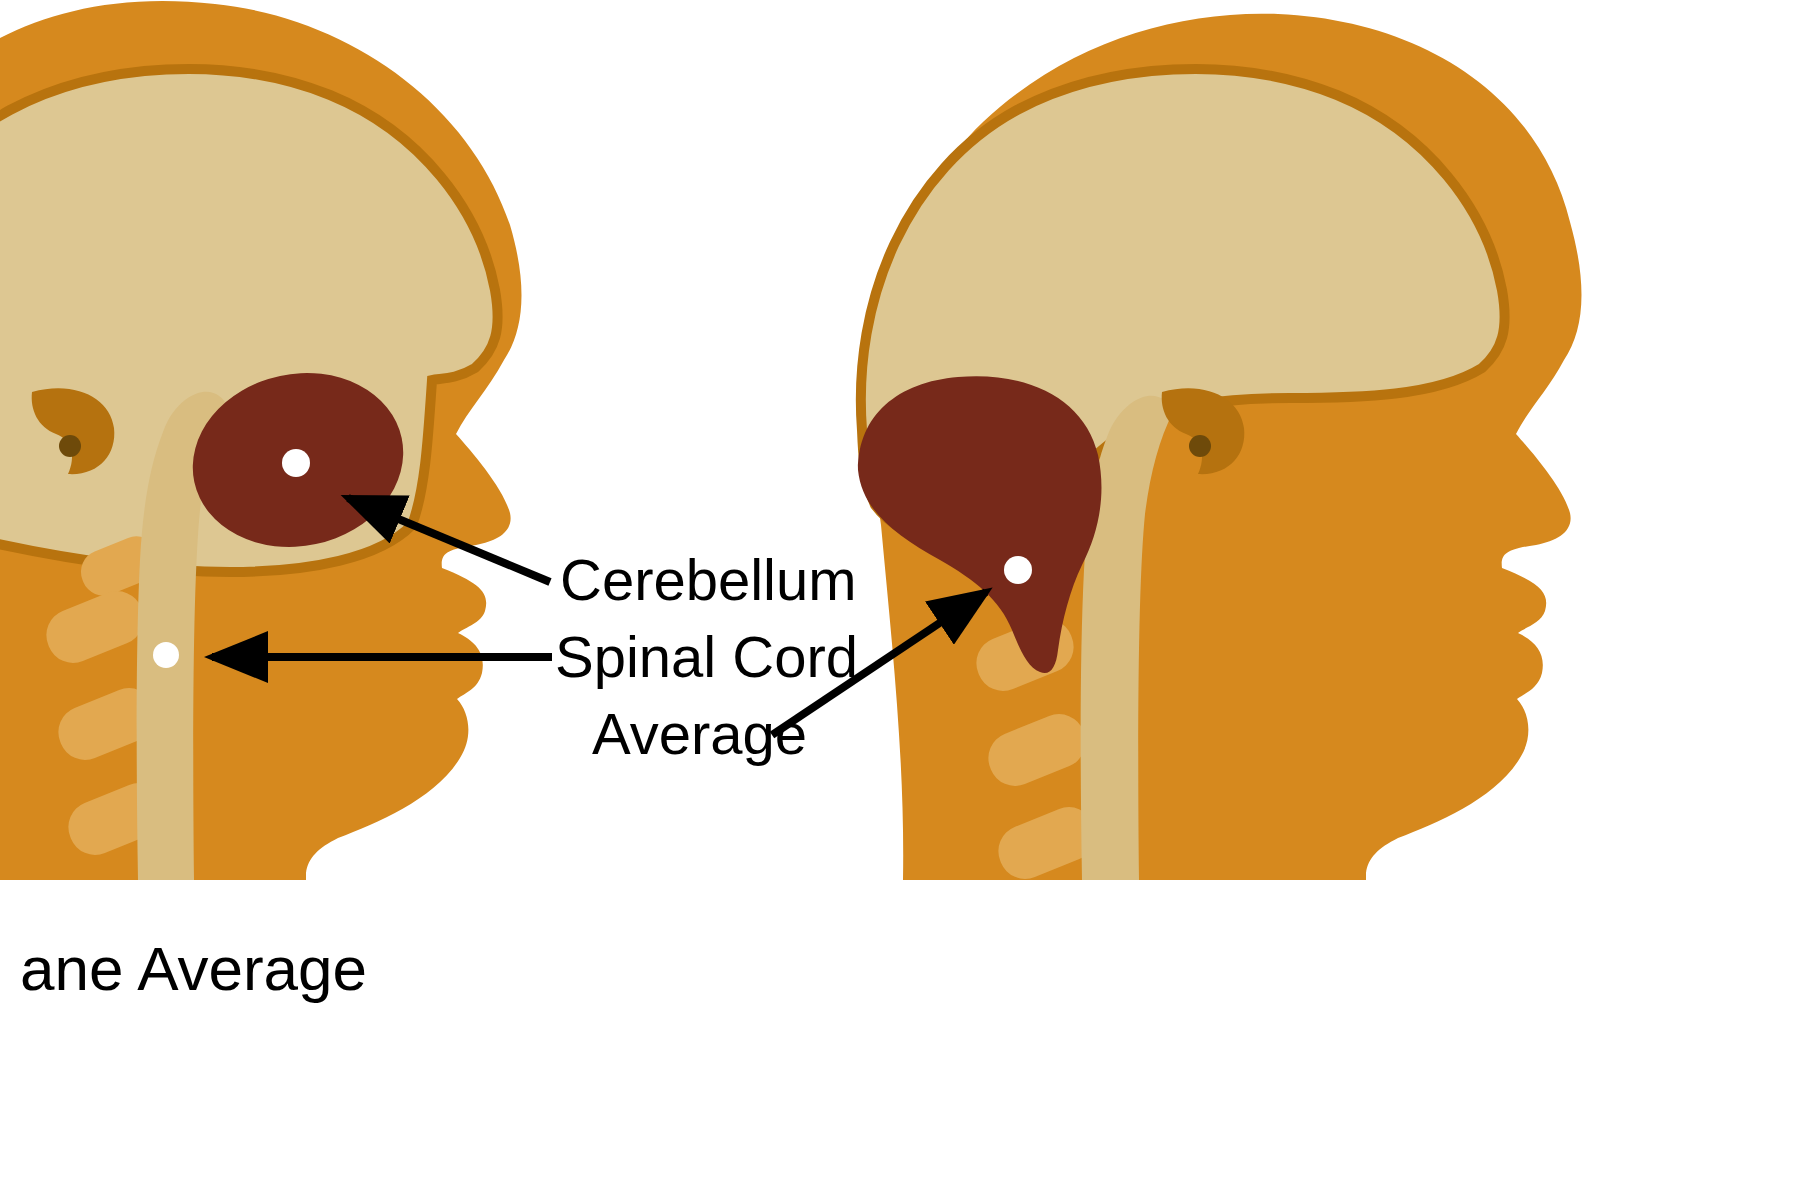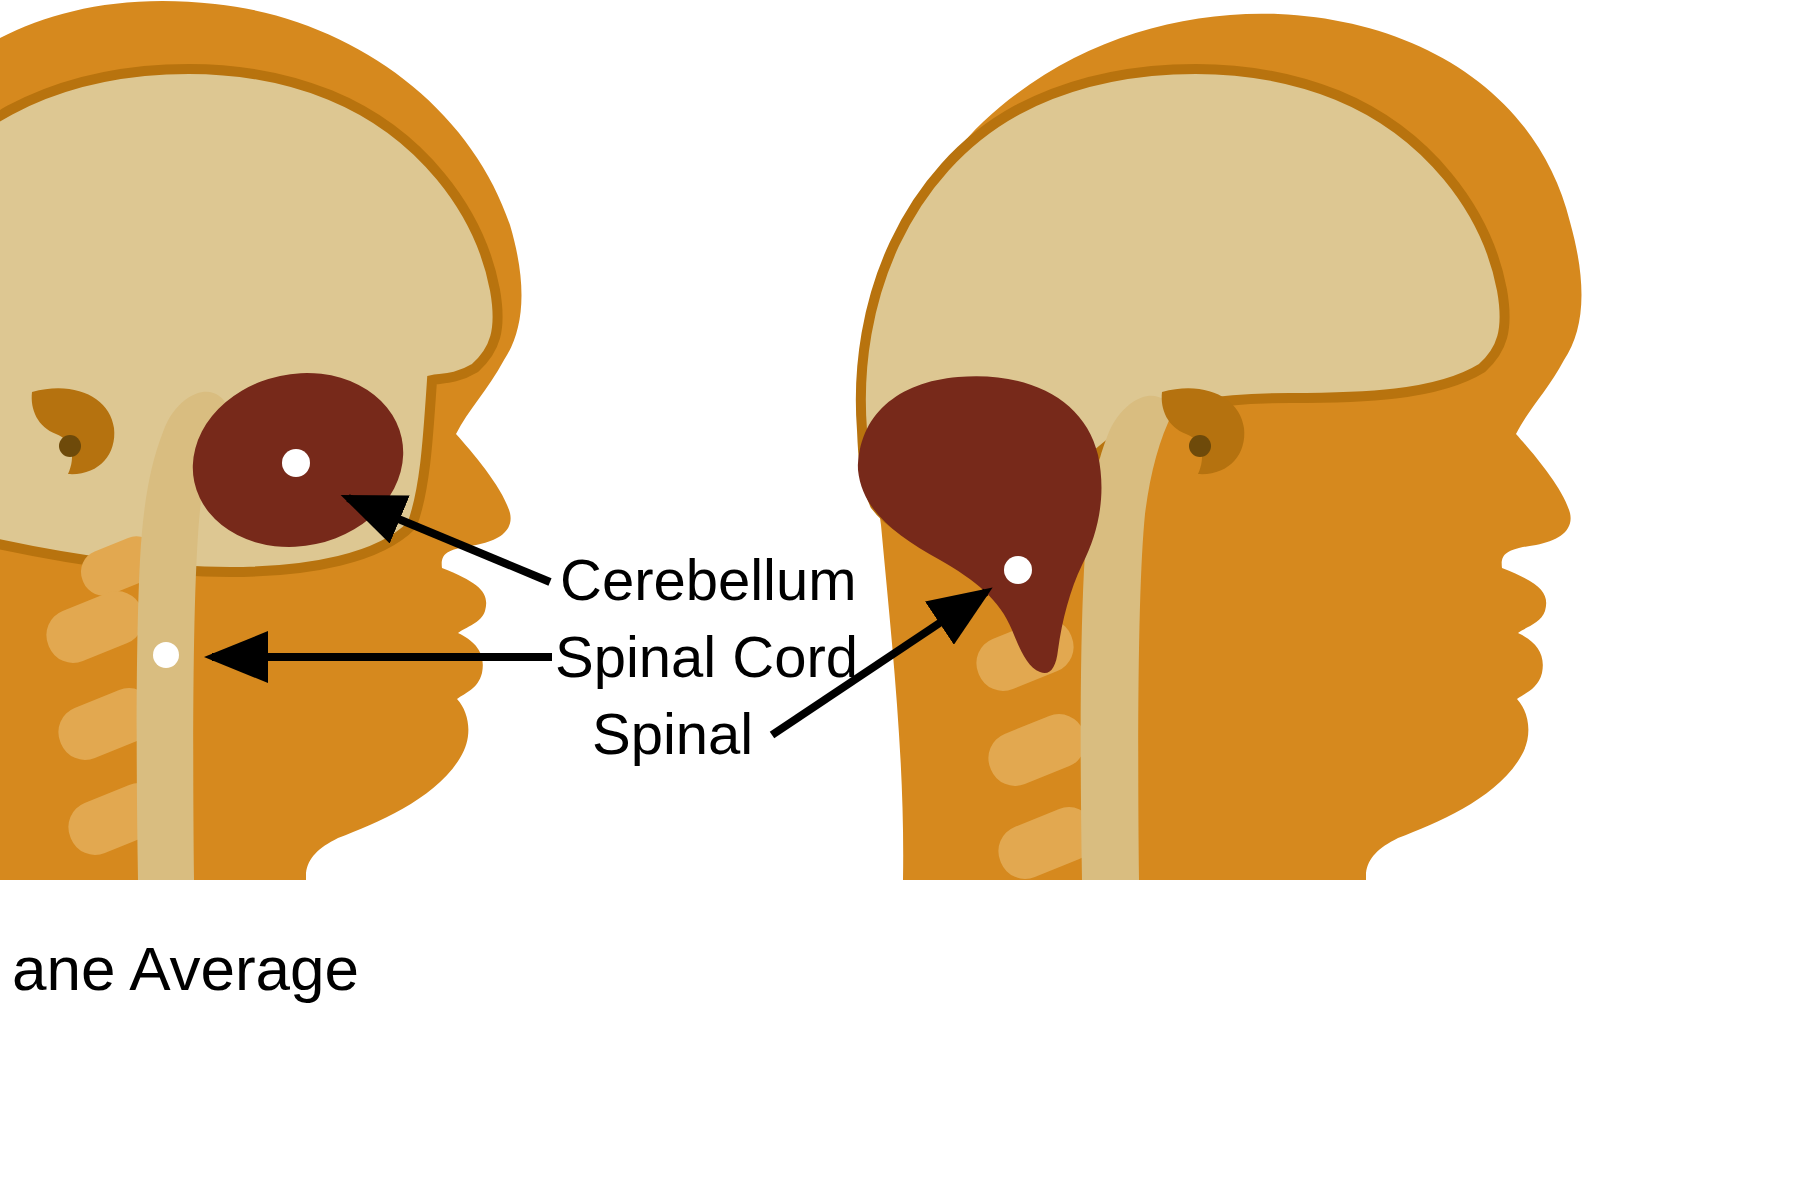--- a/index.html
+++ b/index.html
@@ -181,17 +181,17 @@
 
     <g>
       <line class="arrowline" x1="550" y1="582" x2="348" y2="498" marker-end="url(#arrowhead)"></line>
       <line class="arrowline" x1="552" y1="657" x2="212" y2="657" marker-end="url(#arrowhead)"></line>
       <line class="arrowline" x1="772" y1="735" x2="986" y2="592" marker-end="url(#arrowhead)"></line>
     </g>
   </svg>
 
   <div class="label" style="left:560px; top:548px;">Cerebellum</div>
   <div class="label" style="left:555px; top:625px;text-align:center;">Spinal Cord</div>
-  <div class="label" style="left:592px; top:702px;">Spinal</div>
+  <div class="label" style="left:592px; top:702px;">Average</div>
 
-  <div class="caption" style="left:12px; top:935px;">ane Average</div>
+  <div class="caption" style="left:0px; top:935px;padding-left:20px;">ane Average</div>
 
 </div>
 
 </body></html>

